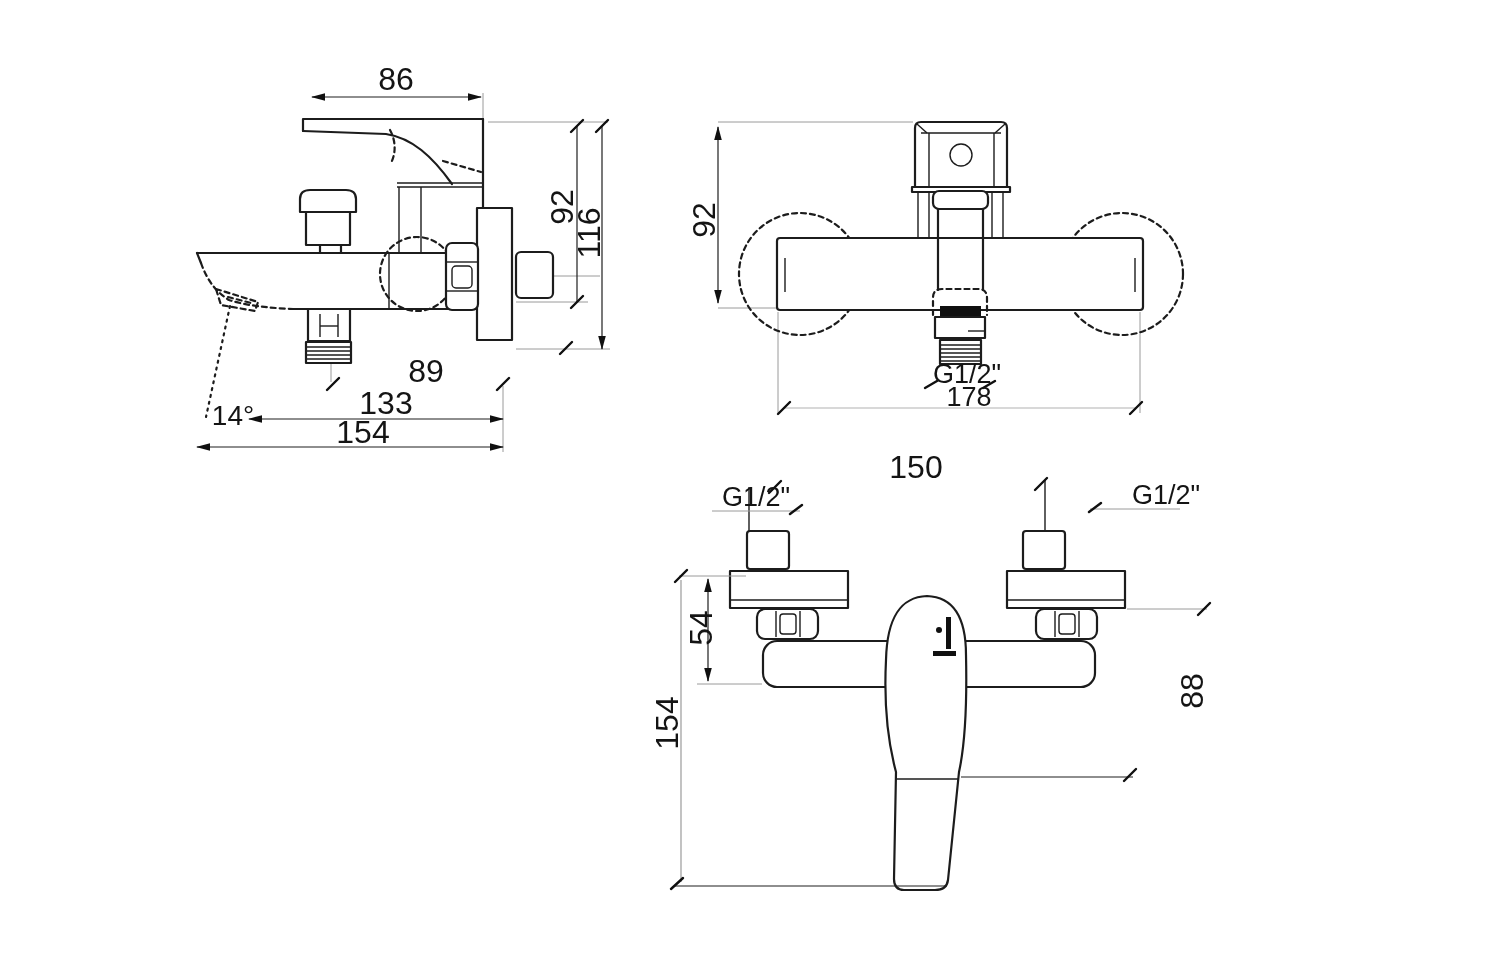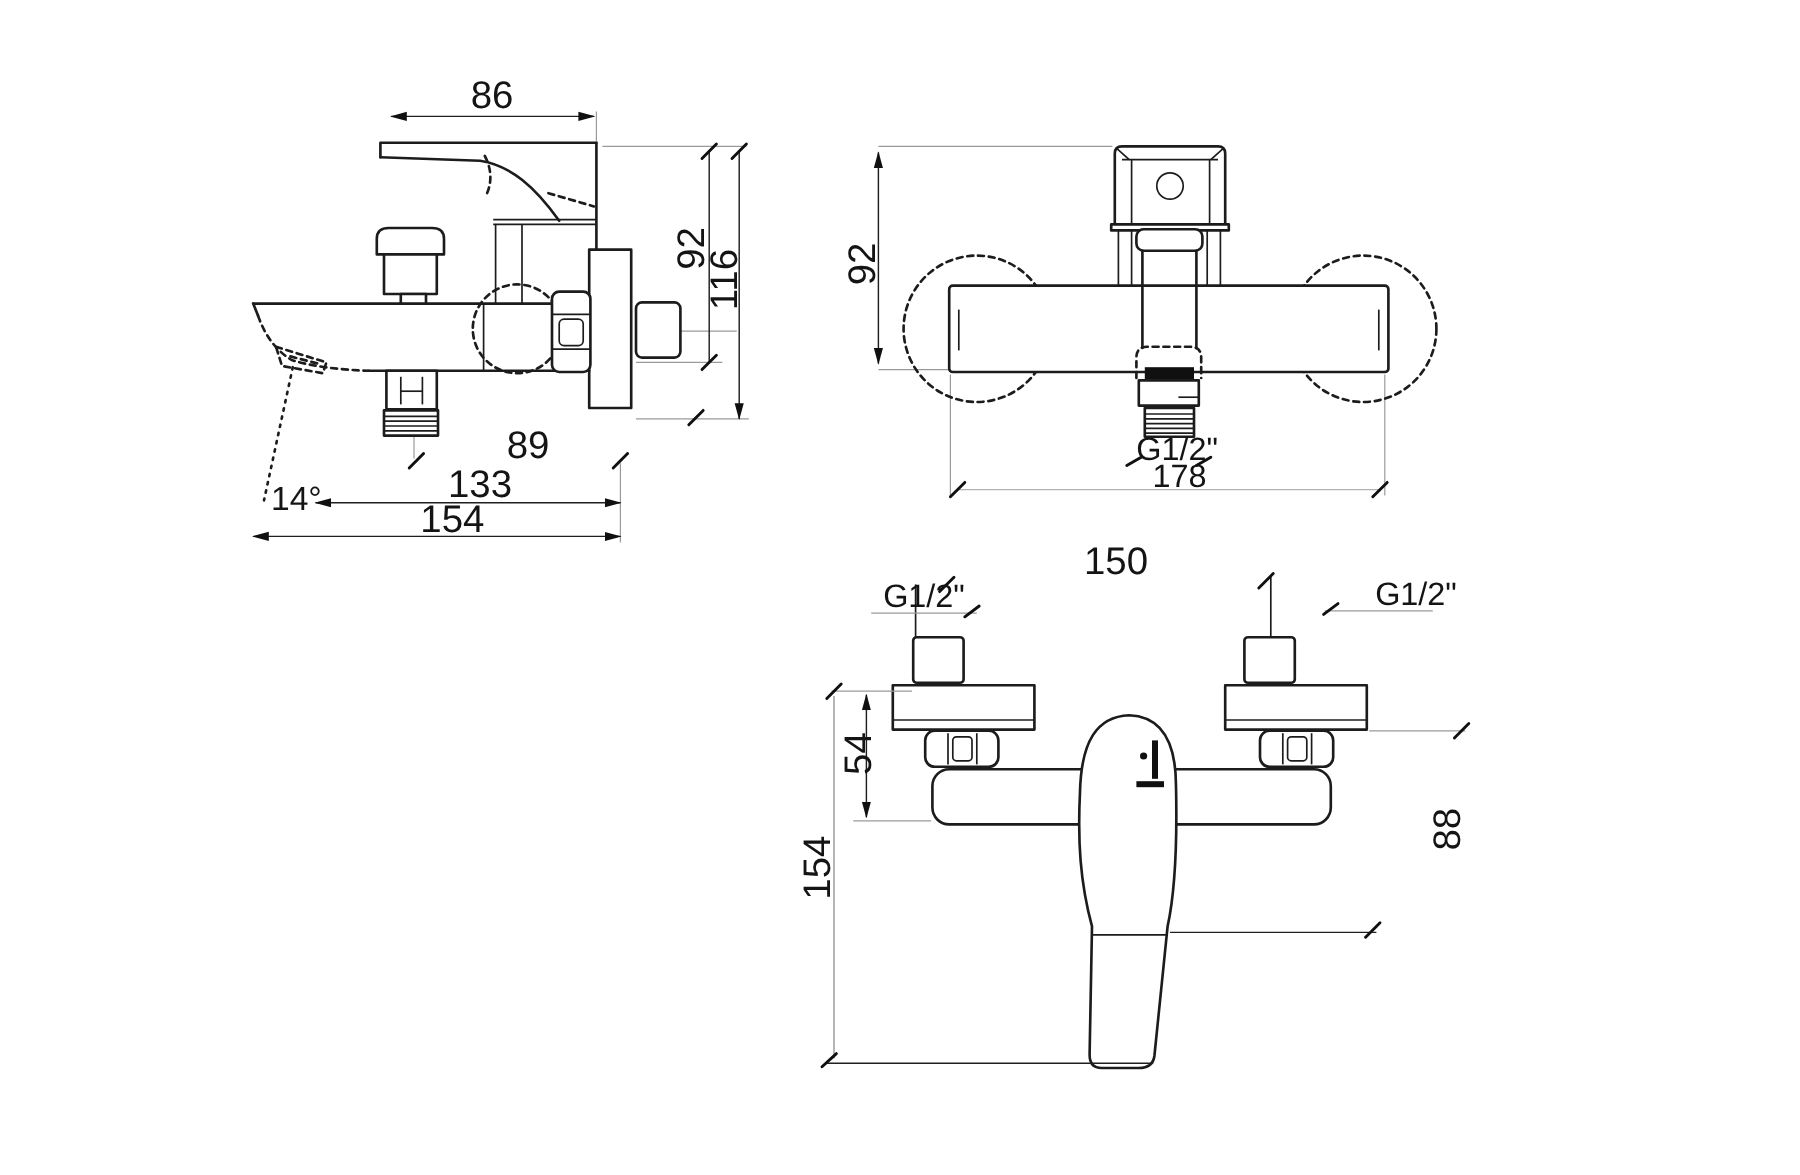--- a/index.html
+++ b/index.html
@@ -1,17 +1,17 @@
 <!DOCTYPE html>
 <html><head>
 <meta charset="utf-8">
 <style>
   html,body{margin:0;padding:0;background:#ffffff;}
   .stage{position:relative;width:1304px;height:979px;background:#ffffff;overflow:hidden;
-         font-family:"Liberation Sans", sans-serif;padding-left:14px;}
+         font-family:"Liberation Sans", sans-serif;}
   svg{display:block;}
   .ol      {stroke:#1c1c1c;stroke-width:2.2;fill:none;stroke-linecap:round;stroke-linejoin:round;}
   .ol-fill {stroke:#1c1c1c;stroke-width:2.2;fill:#ffffff;stroke-linejoin:round;}
   .ol-thin {stroke:#1c1c1c;stroke-width:1.4;fill:none;}
   .dash    {stroke-dasharray:5 4;}
   .dot     {stroke-dasharray:2 5;}
   .dim     {stroke:#1f1f1f;stroke-width:1.2;fill:none;}
   .faint   {stroke:#9a9a9a;stroke-width:1;fill:none;}
   .tick    {stroke:#101010;stroke-width:2.4;stroke-linecap:round;}
   .ink     {fill:#101010;stroke:none;}

